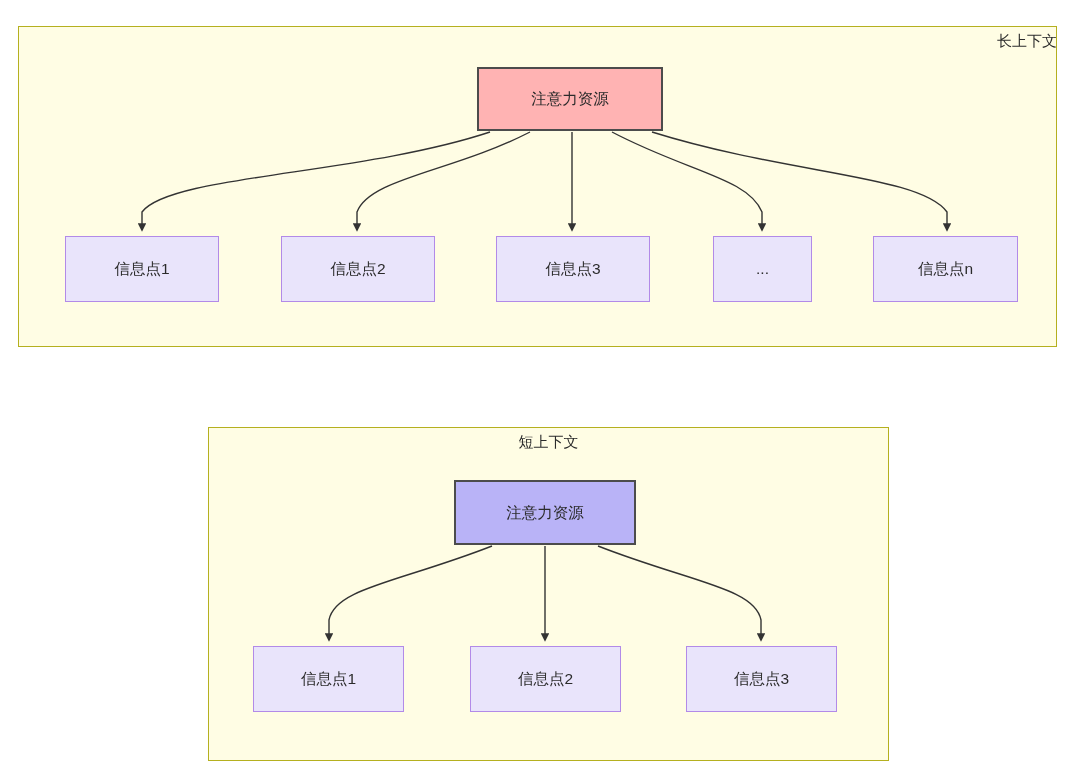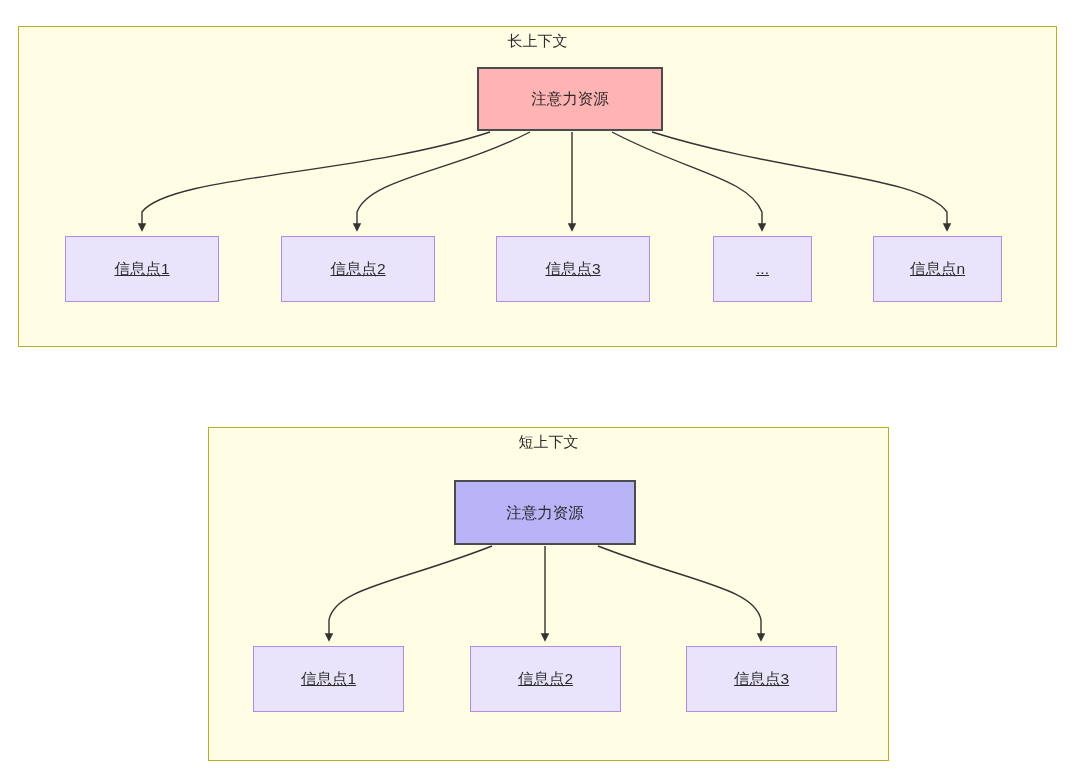--- a/index.html
+++ b/index.html
@@ -47,55 +47,54 @@
     line-height: 1;
     white-space: nowrap;
     text-align: center;
   }
   .node-root {
     border: 2px solid #4c4c4c;
   }
   .node-leaf {
     border: 1px solid #b28ae8;
     background: #e9e4fb;
-    text-decoration: underline;
   }
   .edge-layer {
     position: absolute;
     left: 0;
     top: 0;
     width: 1080px;
     height: 774px;
     pointer-events: none;
   }
 </style>
 </head>
 <body>
 
 <div id="stage">
     <div class="container-box" style="left: 18px; top: 26px; width: 1039px; height: 321px; background: rgb(255, 253, 228); border-color: rgb(181, 176, 31);"></div>
-    <div class="container-title" style="left: 18px; width: 1039px; top: 33px; color: rgb(43, 43, 43);">长上下文</div>
+    <div class="container-title" style="left: 18px; width: 1039px; top: 33px; color: rgb(43, 43, 43); text-align: right;">长上下文</div>
     <svg class="edge-layer" viewBox="0 0 1080 774">
       <defs>
         <marker id="arrow-long-context" viewBox="0 0 10 10" refX="8" refY="5" markerWidth="6" markerHeight="6" orient="auto-start-reverse">
           <path d="M 0 0 L 10 5 L 0 10 z" fill="#333333"></path>
         </marker>
       </defs>
       <path d="M 490 132 C 360 175 170 175 142 212 L 142 230" fill="none" stroke="#333333" stroke-width="1.4" marker-end="url(#arrow-long-context)"></path>
       <path d="M 530 132 C 452 172 370 178 357 212 L 357 230" fill="none" stroke="#333333" stroke-width="1.4" marker-end="url(#arrow-long-context)"></path>
       <path d="M 572 132 L 572 230" fill="none" stroke="#333333" stroke-width="1.4" marker-end="url(#arrow-long-context)"></path>
       <path d="M 612 132 C 688 172 748 178 762 212 L 762 230" fill="none" stroke="#333333" stroke-width="1.4" marker-end="url(#arrow-long-context)"></path>
       <path d="M 652 132 C 790 175 920 175 947 212 L 947 230" fill="none" stroke="#333333" stroke-width="1.4" marker-end="url(#arrow-long-context)"></path>
     </svg>
     <div class="node node-root" style="left: 477px; top: 67px; width: 186px; height: 64px; background: rgb(255, 179, 179); border-color: rgb(76, 76, 76); color: rgb(43, 43, 43);">注意力资源</div>
     <div class="node node-leaf" style="left: 65px; top: 236px; width: 154px; height: 66px; background: rgb(233, 228, 251); border-color: rgb(178, 138, 232); color: rgb(43, 43, 43);">信息点1</div>
     <div class="node node-leaf" style="left: 281px; top: 236px; width: 154px; height: 66px; background: rgb(233, 228, 251); border-color: rgb(178, 138, 232); color: rgb(43, 43, 43);">信息点2</div>
     <div class="node node-leaf" style="left: 496px; top: 236px; width: 154px; height: 66px; background: rgb(233, 228, 251); border-color: rgb(178, 138, 232); color: rgb(43, 43, 43);">信息点3</div>
     <div class="node node-leaf" style="left: 713px; top: 236px; width: 99px; height: 66px; background: rgb(233, 228, 251); border-color: rgb(178, 138, 232); color: rgb(43, 43, 43);">...</div>
-    <div class="node node-leaf" style="left: 873px; top: 236px; width: 129px; height: 66px; background: rgb(233, 228, 251); border-color: rgb(178, 138, 232); color: rgb(43, 43, 43);">信息点n</div>
+    <div class="node node-leaf" style="left: 873px; top: 236px; width: 145px; height: 66px; background: rgb(233, 228, 251); border-color: rgb(178, 138, 232); color: rgb(43, 43, 43);">信息点n</div>
     <div class="container-box" style="left: 208px; top: 427px; width: 681px; height: 334px; background: rgb(255, 253, 228); border-color: rgb(181, 176, 31);"></div>
     <div class="container-title" style="left: 208px; width: 681px; top: 434px; color: rgb(43, 43, 43);">短上下文</div>
     <svg class="edge-layer" viewBox="0 0 1080 774">
       <defs>
         <marker id="arrow-short-context" viewBox="0 0 10 10" refX="8" refY="5" markerWidth="6" markerHeight="6" orient="auto-start-reverse">
           <path d="M 0 0 L 10 5 L 0 10 z" fill="#333333"></path>
         </marker>
       </defs>
       <path d="M 492 546 C 400 582 335 588 329 620 L 329 640" fill="none" stroke="#333333" stroke-width="1.4" marker-end="url(#arrow-short-context)"></path>
       <path d="M 545 546 L 545 640" fill="none" stroke="#333333" stroke-width="1.4" marker-end="url(#arrow-short-context)"></path>

